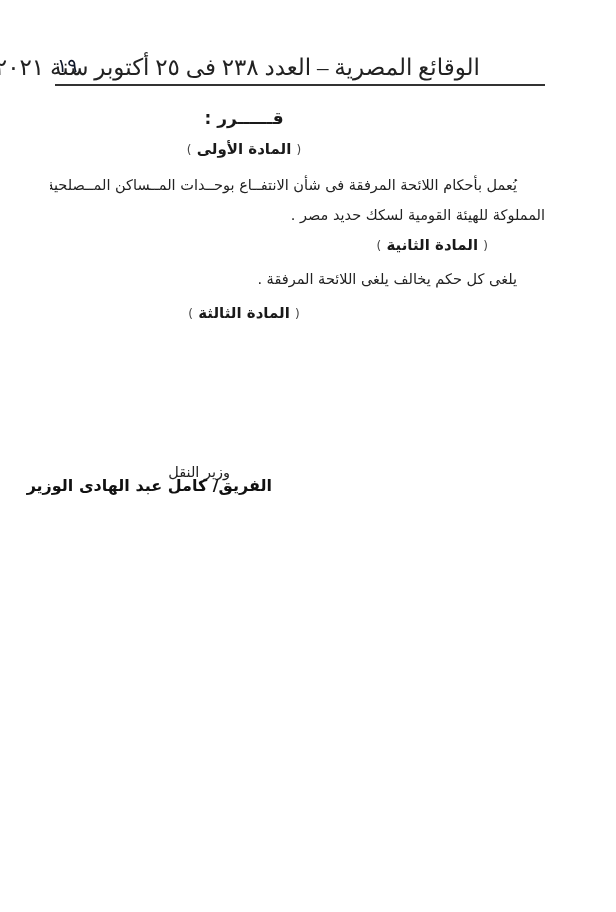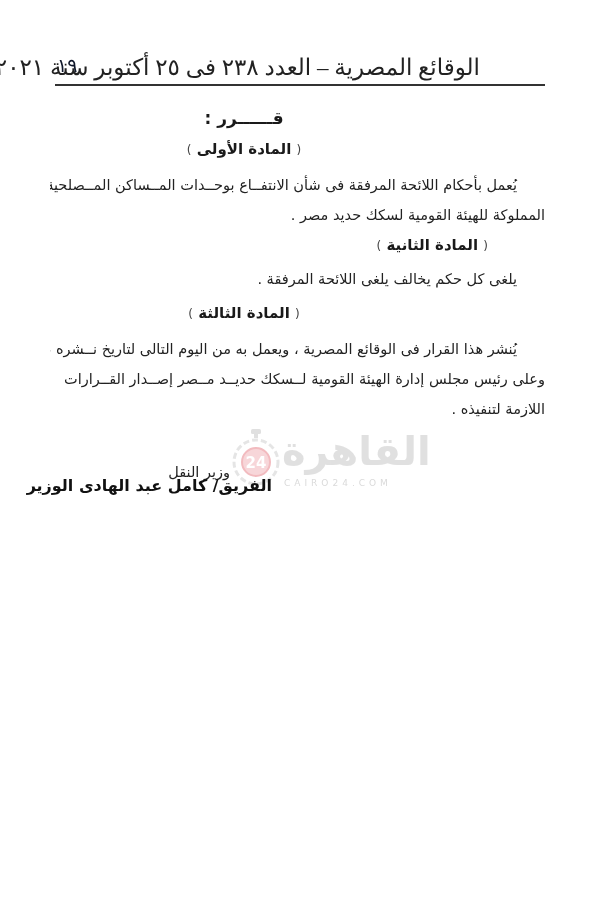--- a/index.html
+++ b/index.html
@@ -184,36 +184,20 @@
   </div>
   <div class="para" style="top:264px;">
     <span class="line indent">يلغى كل حكم يخالف يلغى اللائحة المرفقة .</span>
   </div>
 
   <div class="centered article-title" style="top:304px;">
     <span class="paren">(</span>
     <span>المادة الثالثة</span>
     <span class="paren">)</span>
   </div>
-  <div class="para" style="top:334px;">
-    <span class="line indent">يُنشر هذا القرار فى الوقائع المصرية ، ويعمل به من اليوم التالى لتاريخ نــشره ،</span>
-    <span class="line">وعلى رئيس مجلس إدارة الهيئة القومية لــسكك حديــد مــصر إصــدار القــرارات</span>
-    <span class="line">اللازمة لتنفيذه .</span>
-  </div>
-
-  <div class="watermark">
-    <svg class="wm-clock" viewBox="0 0 52 58" xmlns="http://www.w3.org/2000/svg">
-      <rect x="21" y="1" width="10" height="5" rx="1.5" fill="#c8c8c8"></rect>
-      <rect x="24" y="5" width="4" height="5" fill="#c8c8c8"></rect>
-      <circle cx="26" cy="34" r="22" fill="none" stroke="#d0d0d0" stroke-width="3" stroke-dasharray="6 3"></circle>
-      <circle cx="26" cy="34" r="14" fill="#f2b6bb" stroke="#e8848c" stroke-width="2"></circle>
-      <text x="26" y="40" text-anchor="middle" font-family="DejaVu Sans, sans-serif" font-size="15" font-weight="bold" fill="#ffffff">24</text>
-    </svg>
-    <span class="wm-arabic">القاهرة</span>
-    <span class="wm-latin">CAIRO24.COM</span>
-  </div>
+
 
   <div class="signature-block">
     <span class="minister-title">وزير النقل</span>
     <span class="minister-name">الفريق/ كامل عبد الهادى الوزير</span>
   </div>
 
 </div>
 
 </body></html>

